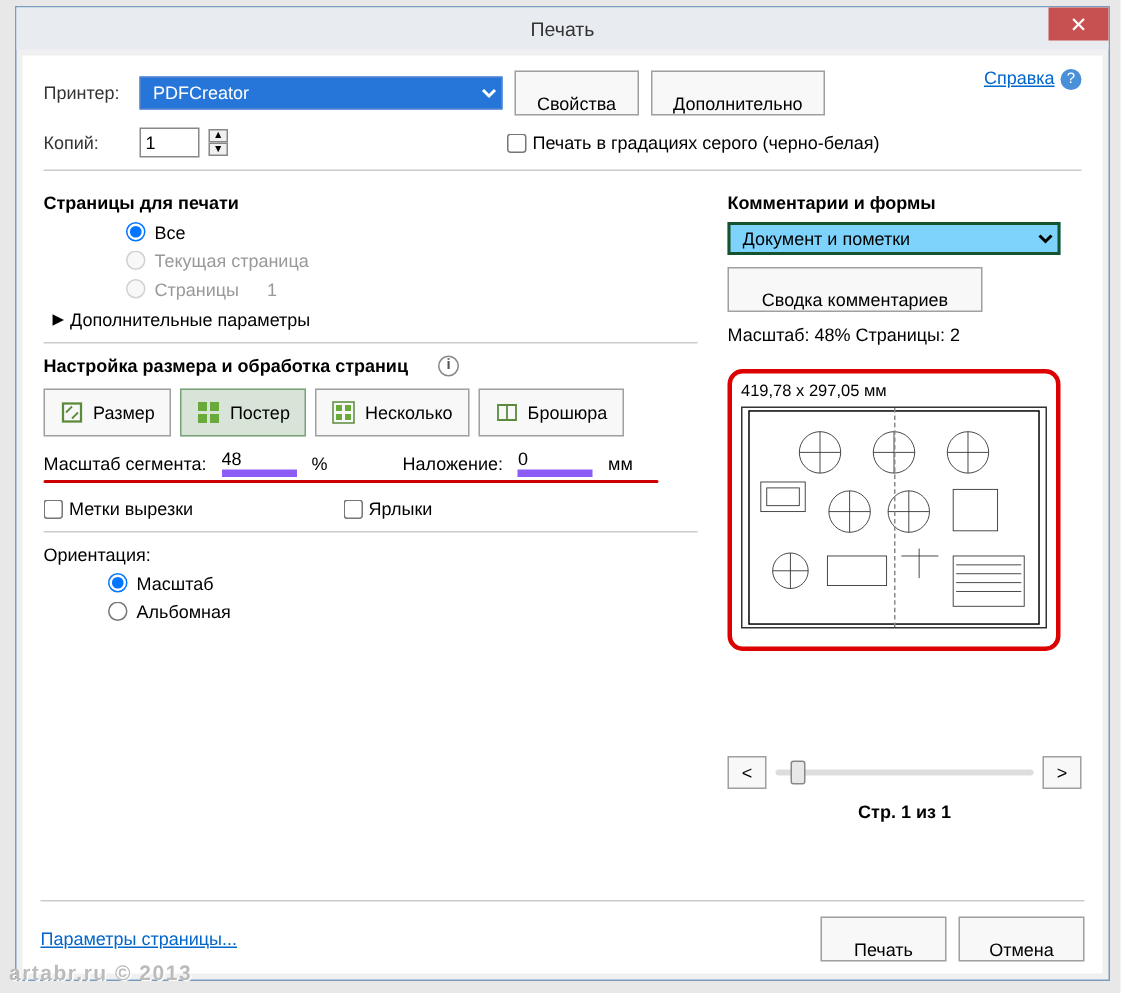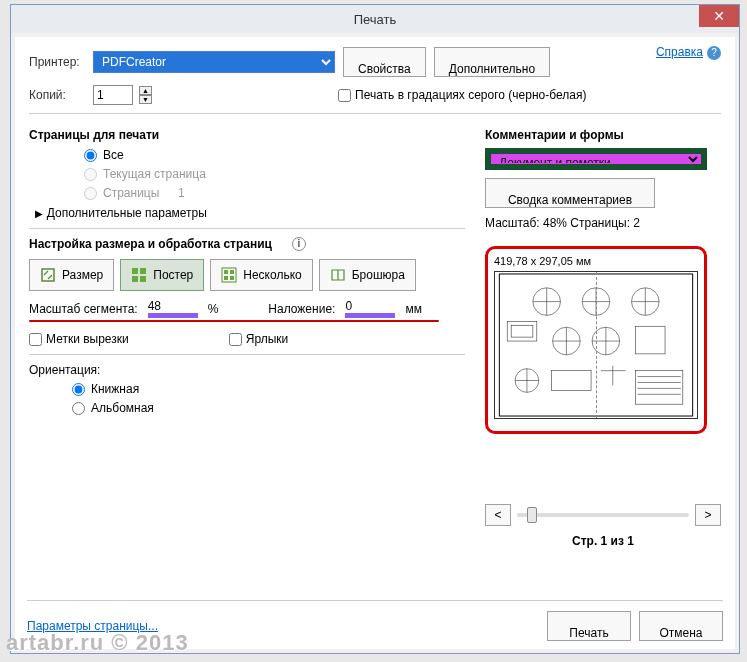--- a/index.html
+++ b/index.html
@@ -7,40 +7,40 @@
 
 .window { position: absolute; left: 10px; top: 4px; width: 730px; height: 650px; background: #f0f0f0; border: 1px solid #7a9dbf; }
 .titlebar { height: 28px; background: #e8ecf1; display: flex; align-items: center; position: relative; }
 .title-text { width: 100%; text-align: center; color: #333; font-size: 13px; }
 .close-btn { position: absolute; right: 0; top: 0; width: 40px; height: 22px; background: #c75050; color: #fff; display: flex; align-items: center; justify-content: center; font-size: 14px; cursor: pointer; }
 
 .content { padding: 10px 14px; background: #fff; margin: 4px; height: 612px; position: relative; }
 
 .row { display: flex; align-items: center; gap: 8px; margin-bottom: 8px; }
 label.lbl { color: #333; }
-select { height: 22px; border: 6px solid #14532d; background: #d946ef; padding: 1px 4px; }
+select { height: 22px; border: 2px solid #14532d; background: #7dd3fc; padding: 1px 4px; }
 .printer-select { width: 242px; background: #2676d9; color: #fff; border: 1px solid #4d7fd0; }
 button.btn { height: 24px; padding: 14px 14px; background: #f8f8f8; border: 1px solid #a0a0a0; cursor: pointer; }
 input[type=text].num { width: 40px; height: 20px; border: 1px solid #888; padding: 1px 3px; text-align: left; }
 .spinner { display: flex; flex-direction: column; margin-left: -2px; }
 .spinner span { width: 13px; height: 9px; border: 1px solid #888; background: #f0f0f0; font-size: 7px; line-height: 7px; text-align: center; cursor: pointer; }
 
 .help-link { position: absolute; right: 14px; top: 8px; color: #0066cc; text-decoration: underline; cursor: pointer; }
 .help-icon { display: inline-block; width: 14px; height: 14px; border-radius: 50%; background: #4a90d9; color: #fff; text-align: center; line-height: 14px; font-size: 10px; margin-left: 4px; vertical-align: middle; }
 
 .checkbox-row { display: flex; align-items: center; gap: 4px; }
 input[type=checkbox] { width: 13px; height: 13px; }
 
 .columns { display: flex; gap: 20px; margin-top: 6px; }
 .left-col { width: 436px; }
 .right-col { flex: 1; }
 .section-title { font-weight: bold; margin: 6px 0 6px 0; }
 hr.sep { border: none; border-top: 1px solid #ccc; margin: 8px 0; }
 
-.radio-row { display: flex; align-items: center; gap: 6px; margin: 5px 0 5px 12px; padding-left: 43px; }
+.radio-row { display: flex; align-items: flex-start; gap: 6px; margin: 5px 0 5px 12px; padding-left: 43px; }
 input[type=radio] { width: 13px; height: 13px; }
 .disabled { color: #999; }
 
 .expander { display: flex; align-items: center; gap: 4px; margin: 6px 0 4px 6px; cursor: pointer; }
 .tri { font-size: 10px; }
 
 .size-handling-title { font-weight: bold; display: flex; align-items: flex-end; gap: 20px; }
 .info-icon { display: inline-block; width: 14px; height: 14px; border: 1px solid #888; border-radius: 50%; color: #555; text-align: center; line-height: 12px; font-size: 10px; }
 
 .toggle-row { display: flex; gap: 6px; margin: 8px 0; }
@@ -71,21 +71,21 @@
 .nav-btn { width: 26px; height: 22px; border: 1px solid #a0a0a0; background: #f8f8f8; cursor: pointer; }
 .slider-track { flex: 1; height: 4px; background: #ddd; position: relative; border-radius: 2px; }
 .slider-thumb { position: absolute; left: 10px; top: -6px; width: 10px; height: 16px; background: #e8e8e8; border: 1px solid #888; border-radius: 2px; }
 .page-indicator { text-align: center; margin-top: 8px; font-weight: bold; }
 
 .footer { position: absolute; bottom: 8px; left: 12px; right: 12px; display: flex; align-items: center; border-top: 1px solid #ccc; padding-top: 10px; }
 .page-setup { color: #0066cc; text-decoration: underline; cursor: pointer; }
 .footer-spacer { flex: 1; }
 .footer .btn { width: 84px; }
 
-.watermark { position: absolute; left: 6px; bottom: 6px; color: #bbb; font-size: 22px; font-weight: bold; letter-spacing: 1px; text-shadow: 1px 1px 0 #fff; pointer-events: none; }
+.watermark { position: absolute; left: 6px; bottom: 6px; color: #bbb; font-size: 14px; font-weight: bold; letter-spacing: 1px; text-shadow: 1px 1px 0 #fff; pointer-events: none; }
 </style>
 </head>
 <body>
 
 <div class="window">
   <div class="titlebar">
     <div class="title-text">Печать</div>
     <div class="close-btn">✕</div>
   </div>
 
@@ -198,21 +198,21 @@
               <span>Ярлыки</span>
             </div>
         </div>
 
         <hr class="sep">
 
         <div class="orient">
           <div>Ориентация:</div>
           <div class="radio-row" style="margin-left:0">
               <input type="radio" name="or" checked="" style="">
-              <span>Книжная</span>
+              <span>Масштаб</span>
             </div>
           <div class="radio-row" style="margin-left:0">
               <input type="radio" name="or" style="">
               <span>Альбомная</span>
             </div>
         </div>
       </div>
 
       <div class="right-col">
         <div class="section-title">Комментарии и формы</div>

